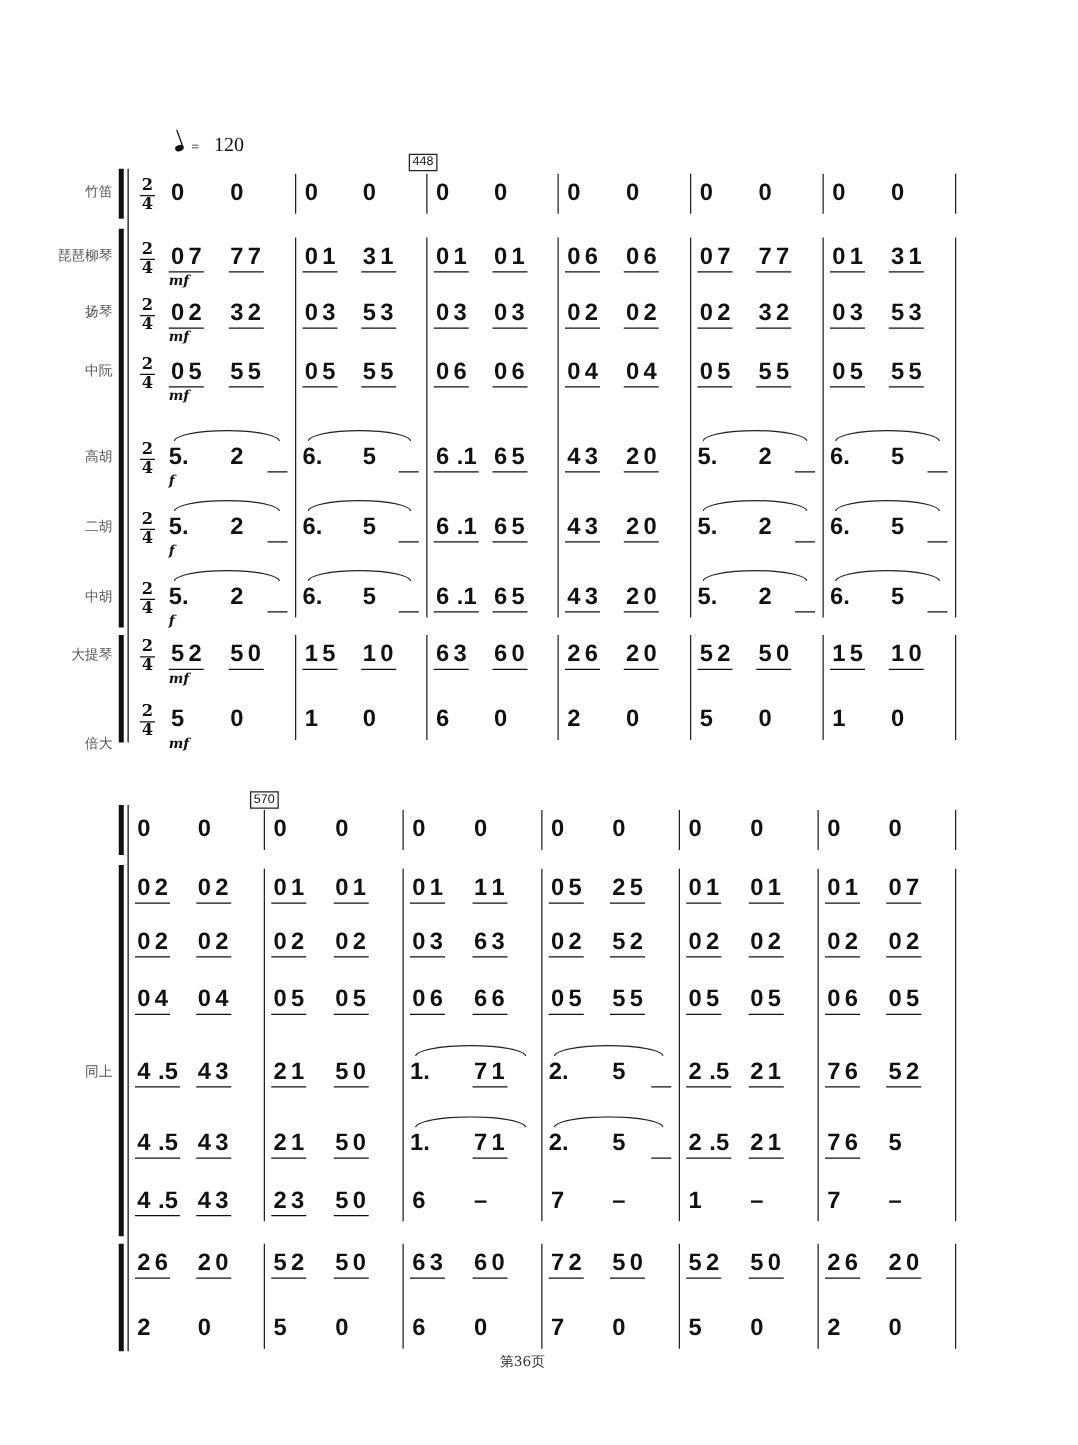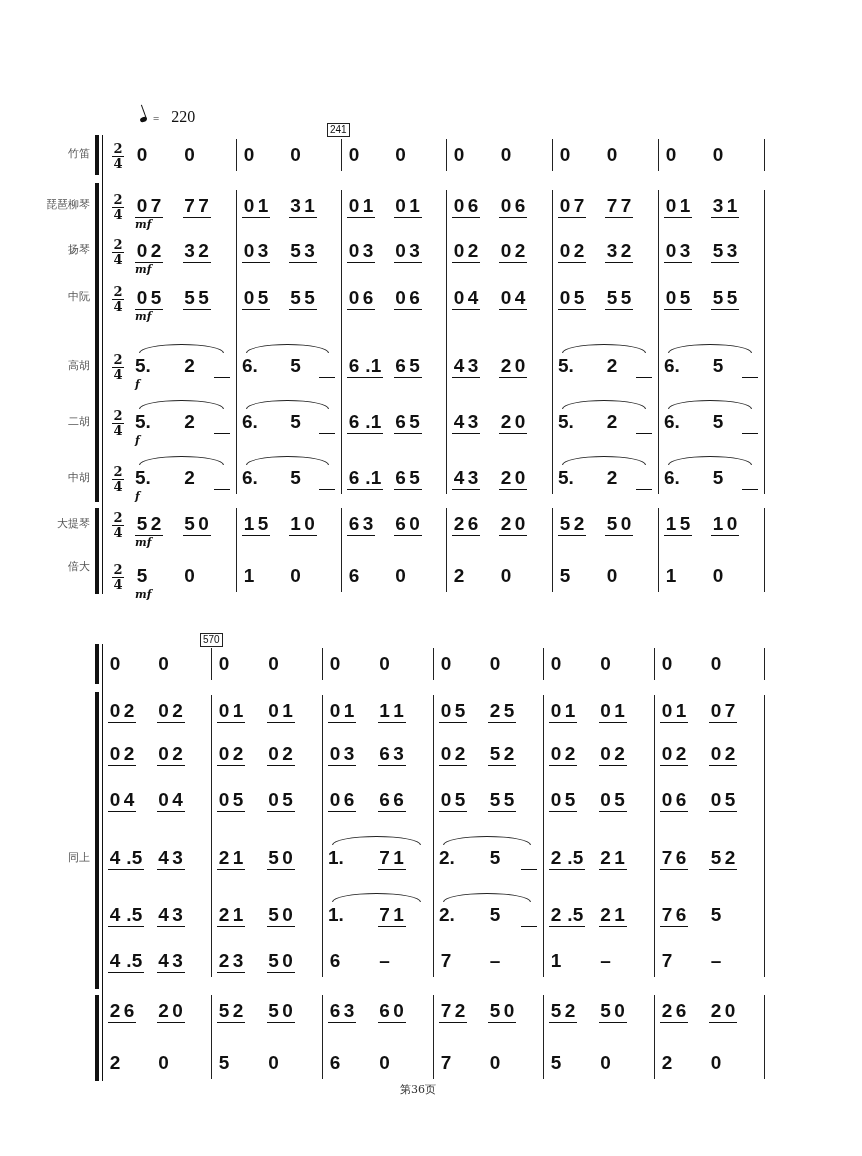--- a/index.html
+++ b/index.html
@@ -23,34 +23,34 @@
   .slur { position:absolute; border:1px solid #222; border-bottom:none; border-radius:50% 50% 0 0 / 100% 100% 0 0; height:8px; }
   .footer { left:400px; top:1082px; font-size:11px; font-family:"DejaVu Serif", serif; color:#333; }
 </style>
 </head>
 <body>
 
 <div id="score">
   <div class="abs tempo">
     <span class="note"></span>
     <span class="eq">=</span>
-    <span>220</span>
+    <span>120</span>
   </div>
   <div class="abs footer">第36页</div>
   <div id="systems">
-      <div class="abs rehearsal" style="left: 327px; top: 123px;">241</div>
+      <div class="abs rehearsal" style="left: 327px; top: 123px;">448</div>
       <div class="abs inst-label" style="left: 28px; top: 146px;">竹笛</div>
       <div class="abs inst-label" style="left: 28px; top: 197px;">琵琶柳琴</div>
       <div class="abs inst-label" style="left: 28px; top: 242px;">扬琴</div>
       <div class="abs inst-label" style="left: 28px; top: 289px;">中阮</div>
       <div class="abs inst-label" style="left: 28px; top: 358px;">高胡</div>
       <div class="abs inst-label" style="left: 28px; top: 414px;">二胡</div>
       <div class="abs inst-label" style="left: 28px; top: 470px;">中胡</div>
       <div class="abs inst-label" style="left: 28px; top: 516px;">大提琴</div>
-      <div class="abs inst-label" style="left: 28px; top: 559px;">倍大</div>
+      <div class="abs inst-label" style="left: 28px; top: 587px;">倍大</div>
       <div class="abs brace-bar" style="left: 95px; top: 135px; height: 40px;"></div>
       <div class="abs brace-bar" style="left: 95px; top: 183px; height: 319px;"></div>
       <div class="abs brace-bar" style="left: 95px; top: 508px; height: 86px;"></div>
       <div class="abs brace-thin" style="left: 102px; top: 135px; height: 459px;"></div>
       <div class="barline" style="left: 236px; top: 139px; height: 32px;"></div>
       <div class="barline" style="left: 341px; top: 139px; height: 32px;"></div>
       <div class="barline" style="left: 446px; top: 139px; height: 32px;"></div>
       <div class="barline" style="left: 552px; top: 139px; height: 32px;"></div>
       <div class="barline" style="left: 658px; top: 139px; height: 32px;"></div>
       <div class="barline" style="left: 764px; top: 139px; height: 32px;"></div>

